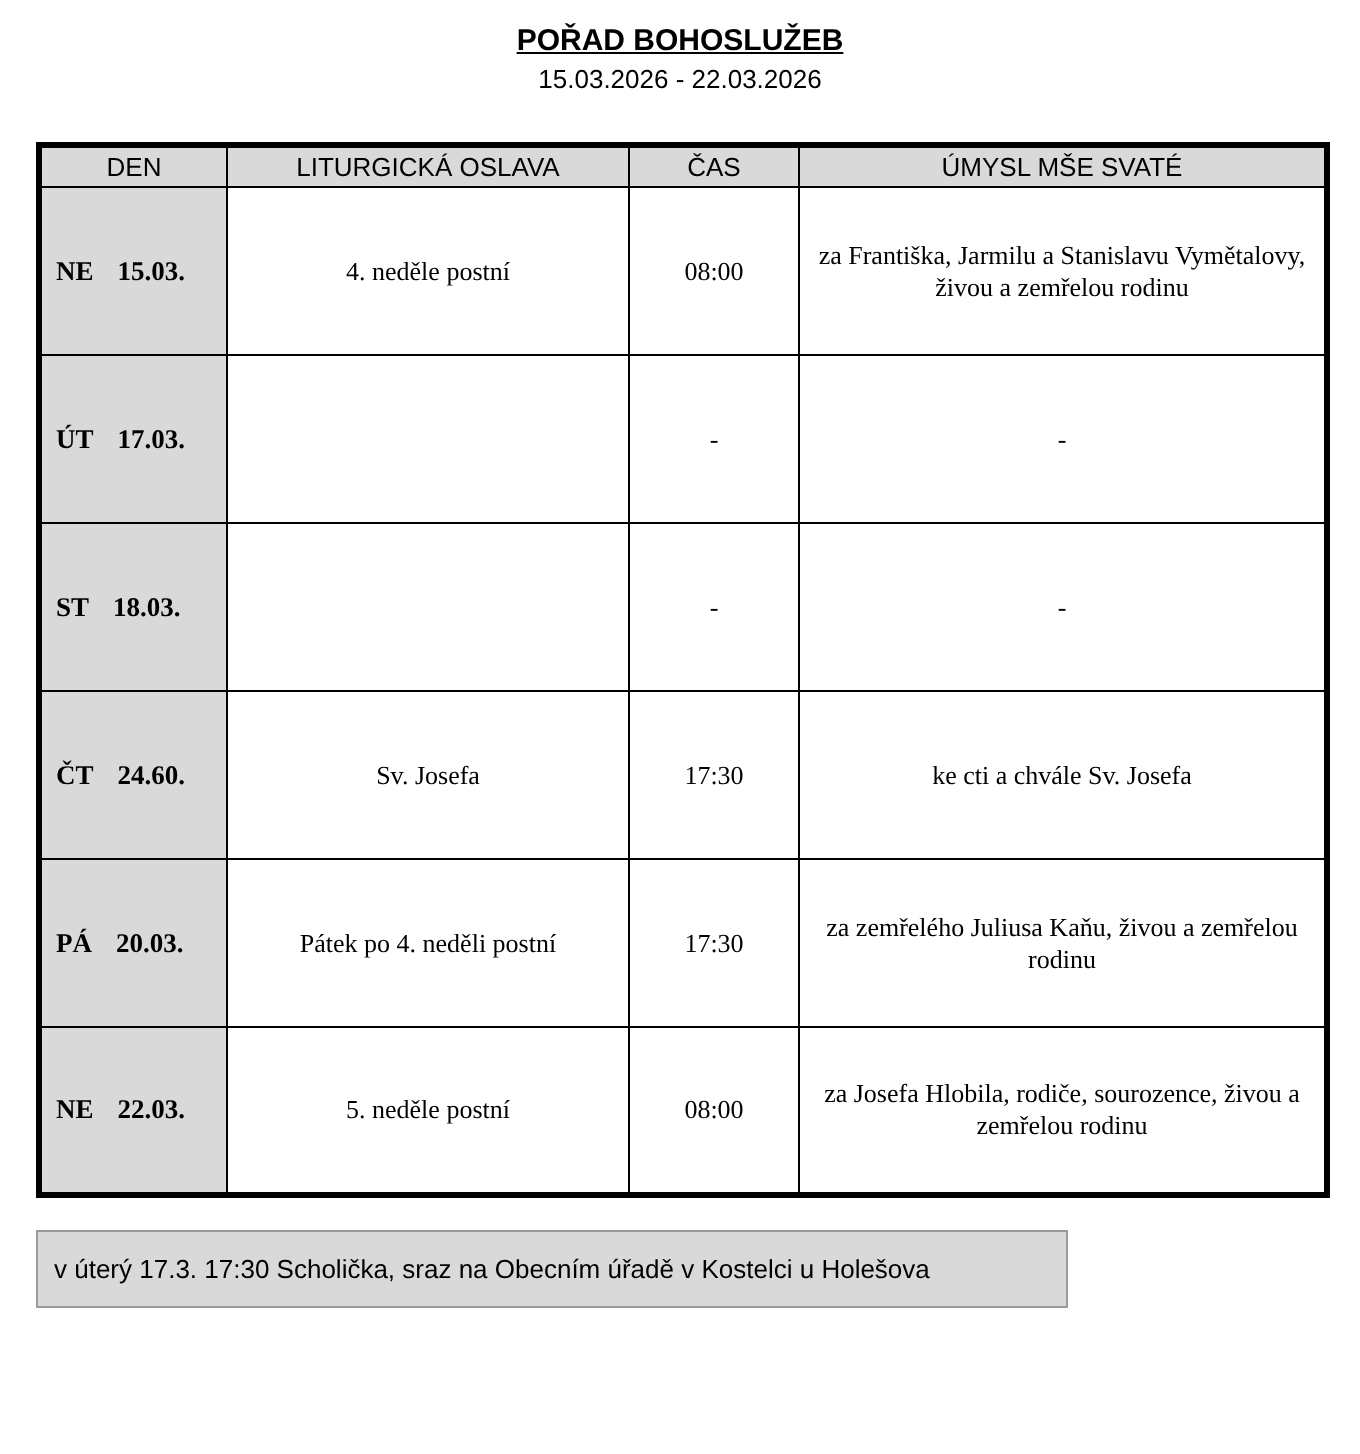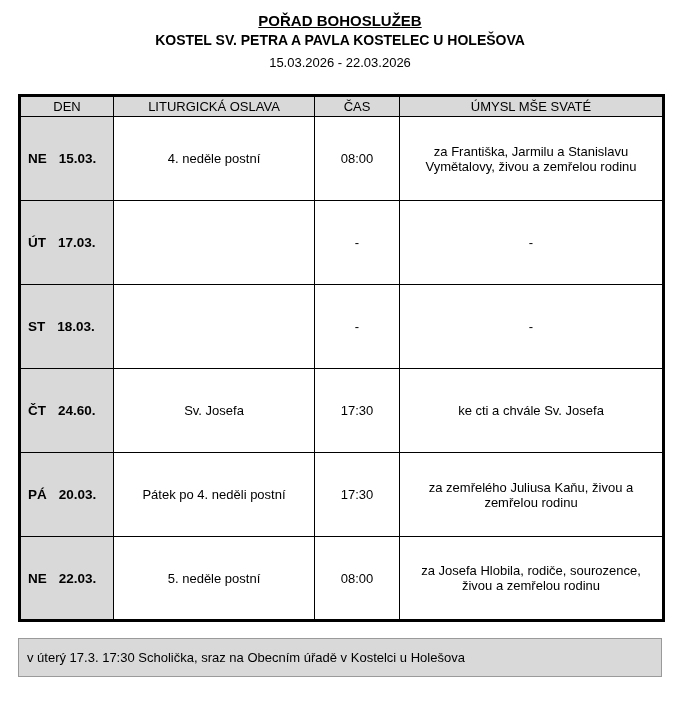--- a/index.html
+++ b/index.html
@@ -48,52 +48,51 @@
     vertical-align: middle;
     padding: 2px 6px;
     word-wrap: break-word;
   }
   .schedule thead th {
     background: var(--gray);
     font-weight: normal;
     height: 21px;
     padding: 1px 4px;
   }
-  .schedule tbody tr { height: 84px; }
+  .schedule tbody tr { height: 84px; font-family: Liberation Serif, serif; }
   td.day-cell {
     background: var(--gray);
     font-weight: bold;
     text-align: left;
     padding: 0;
   }
   .day-inner {
     display: flex;
     align-items: center;
     gap: 12px;
     padding-left: 7px;
     font-size: 13.5px;
   }
   .footer-note {
     margin-top: 16px;
-    width: 644px;
+    width: 516px;
     background: var(--gray);
     border: 1px solid #9a9a9a;
     padding: 11px 8px;
     font-size: 13px;
     text-align: left;
   }
 </style>
 </head>
 <body>
 
 <div class="page">
 
   <div class="doc-header">
     <div class="title">POŘAD BOHOSLUŽEB</div>
-    <div class="subtitle">KOSTEL SV. PETRA A PAVLA KOSTELEC U HOLEŠOVA</div>
     <div class="daterange">15.03.2026 - 22.03.2026</div>
   </div>
 
   <table class="schedule">
     <colgroup>
       <col style="width:94px">
       <col style="width:201px">
       <col style="width:85px">
       <col style="width:264px">
     </colgroup>

